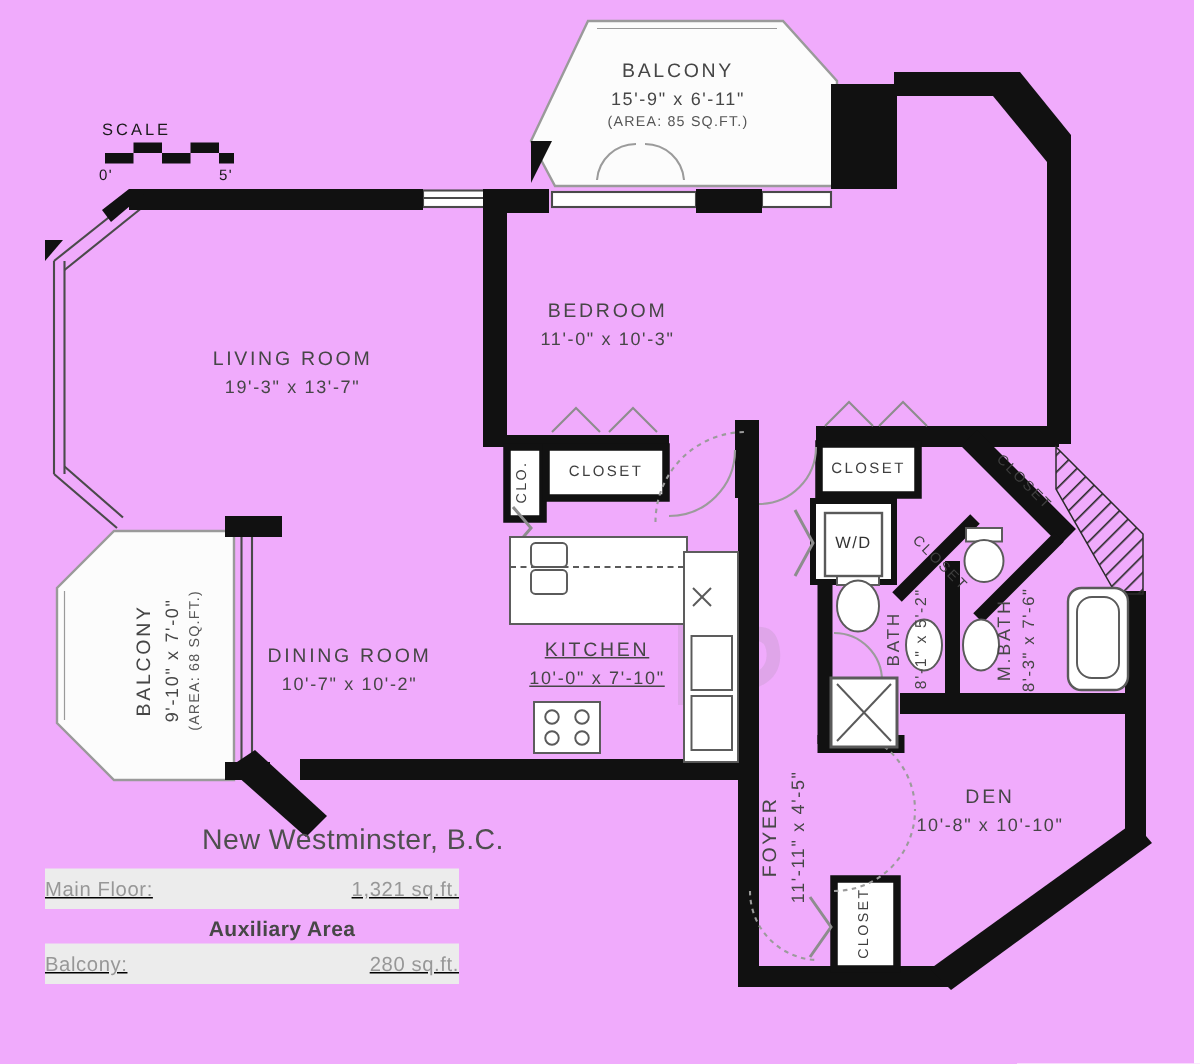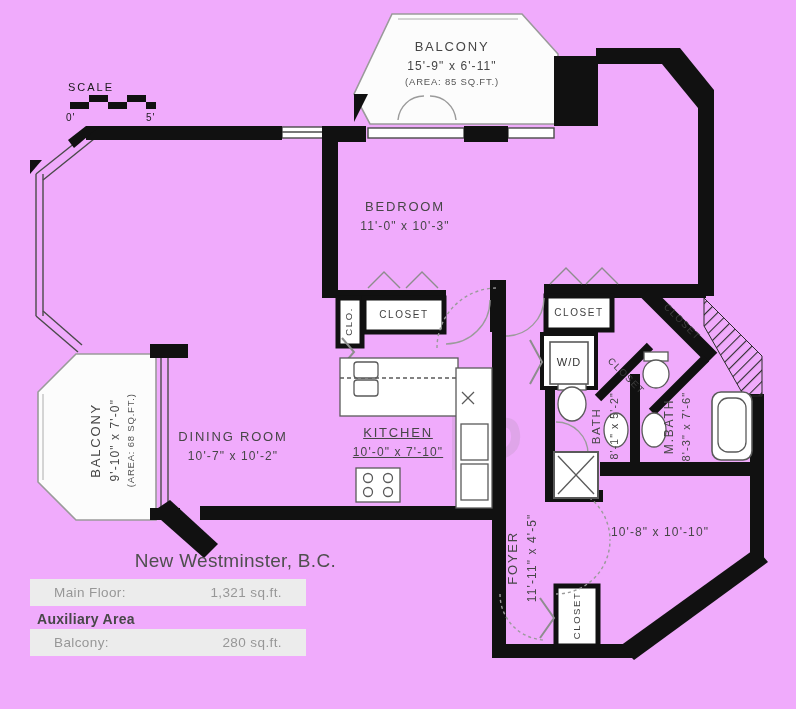--- a/index.html
+++ b/index.html
@@ -12,21 +12,21 @@
   .room-area{font-size:9.5px;letter-spacing:.8px;white-space:nowrap;margin-top:2px;color:#565656;}
   .closet{font-size:10px;letter-spacing:1.6px;color:#3f3f3f;white-space:nowrap;}
   .wd{font-size:11px;letter-spacing:1px;color:#333;}
   .rot90{transform:rotate(-90deg);transform-origin:center center;}
   .rot45{transform:rotate(45deg);transform-origin:center center;}
   .scale-label{font-size:11px;letter-spacing:2px;color:#1a1a1a;}
   .scale-num{font-size:10px;color:#1a1a1a;letter-spacing:1px;}
   .legend-title{font-size:19px;color:#4f4f4f;letter-spacing:.3px;}
   .legend-bar{position:absolute;left:30px;width:276px;height:27px;background:#ececec;
               display:flex;align-items:center;justify-content:space-between;
-              padding:0 24px;box-sizing:border-box;}
+              padding:0 0;box-sizing:border-box;text-decoration:underline;}
   .legend-bar span{font-size:13.5px;color:#979797;letter-spacing:.4px;}
   .legend-aux{font-size:14px;font-weight:bold;color:#474747;letter-spacing:.3px;}
 </style>
 </head>
 <body>
 
 <div id="plan">
 
 <svg width="800" height="709" viewBox="0 0 800 709">
   <defs>
@@ -187,20 +187,24 @@
   <div class="room-dims">15'-9" x 6'-11"</div>
   <div class="room-area">(AREA: 85 SQ.FT.)</div>
 </div>
 
 
 <div class="lbl" style="left:320px;top:198px;width:170px;">
   <div class="room-name">BEDROOM</div>
   <div class="room-dims">11'-0" x 10'-3"</div>
 </div>
 
+<div class="lbl" style="left:100px;top:230px;width:190px;">
+  <div class="room-name">LIVING ROOM</div>
+  <div class="room-dims">19'-3" x 13'-7"</div>
+</div>
 
 <div class="lbl" style="left:148px;top:428px;width:170px;">
   <div class="room-name">DINING ROOM</div>
   <div class="room-dims">10'-7" x 10'-2"</div>
 </div>
 
 <div class="lbl" style="left:318px;top:424px;width:160px;text-decoration:underline;">
   <div class="room-name">KITCHEN</div>
   <div class="room-dims">10'-0" x 7'-10"</div>
 </div>
@@ -215,20 +219,21 @@
   <div class="room-name" style="font-size:11.5px;">BATH</div>
   <div class="room-dims" style="font-size:10.5px;">8'-1" x 5'-2"</div>
 </div>
 
 <div class="lbl rot90" style="left:618px;top:410px;width:120px;">
   <div class="room-name" style="font-size:12px;">M.BATH</div>
   <div class="room-dims" style="font-size:11px;">8'-3" x 7'-6"</div>
 </div>
 
 <div class="lbl" style="left:570px;top:522px;width:180px;">
+  <div class="room-name">DEN</div>
   <div class="room-dims">10'-8" x 10'-10"</div>
 </div>
 
 <div class="lbl rot90" style="left:452px;top:540px;width:140px;">
   <div class="room-name">FOYER</div>
   <div class="room-dims">11'-11" x 4'-5"</div>
 </div>
 
 <div class="lbl closet" style="left:364px;top:308px;width:80px;">CLOSET</div>
 <div class="lbl closet" style="left:539px;top:306px;width:80px;">CLOSET</div>
@@ -242,20 +247,20 @@
 <div class="lbl scale-num" style="left:66px;top:111px;width:20px;text-align:left;">0'</div>
 <div class="lbl scale-num" style="left:146px;top:111px;width:20px;text-align:left;">5'</div>
 
 <div class="lbl legend-title" style="left:36px;top:548px;width:300px;text-align:right;">New Westminster, B.C.</div>
 
 <div class="legend-bar" style="top:579px;">
   <span>Main Floor:</span>
   <span>1,321 sq.ft.</span>
 </div>
 
-<div class="lbl legend-aux" style="left:37px;top:610px;width:200px;text-align:left;">Auxiliary Area</div>
+<div class="lbl legend-aux" style="left:37px;top:610px;width:200px;text-align:right;">Auxiliary Area</div>
 
 <div class="legend-bar" style="top:629px;">
   <span>Balcony:</span>
   <span>280 sq.ft.</span>
 </div>
 
 </div>
 
 </body></html>

